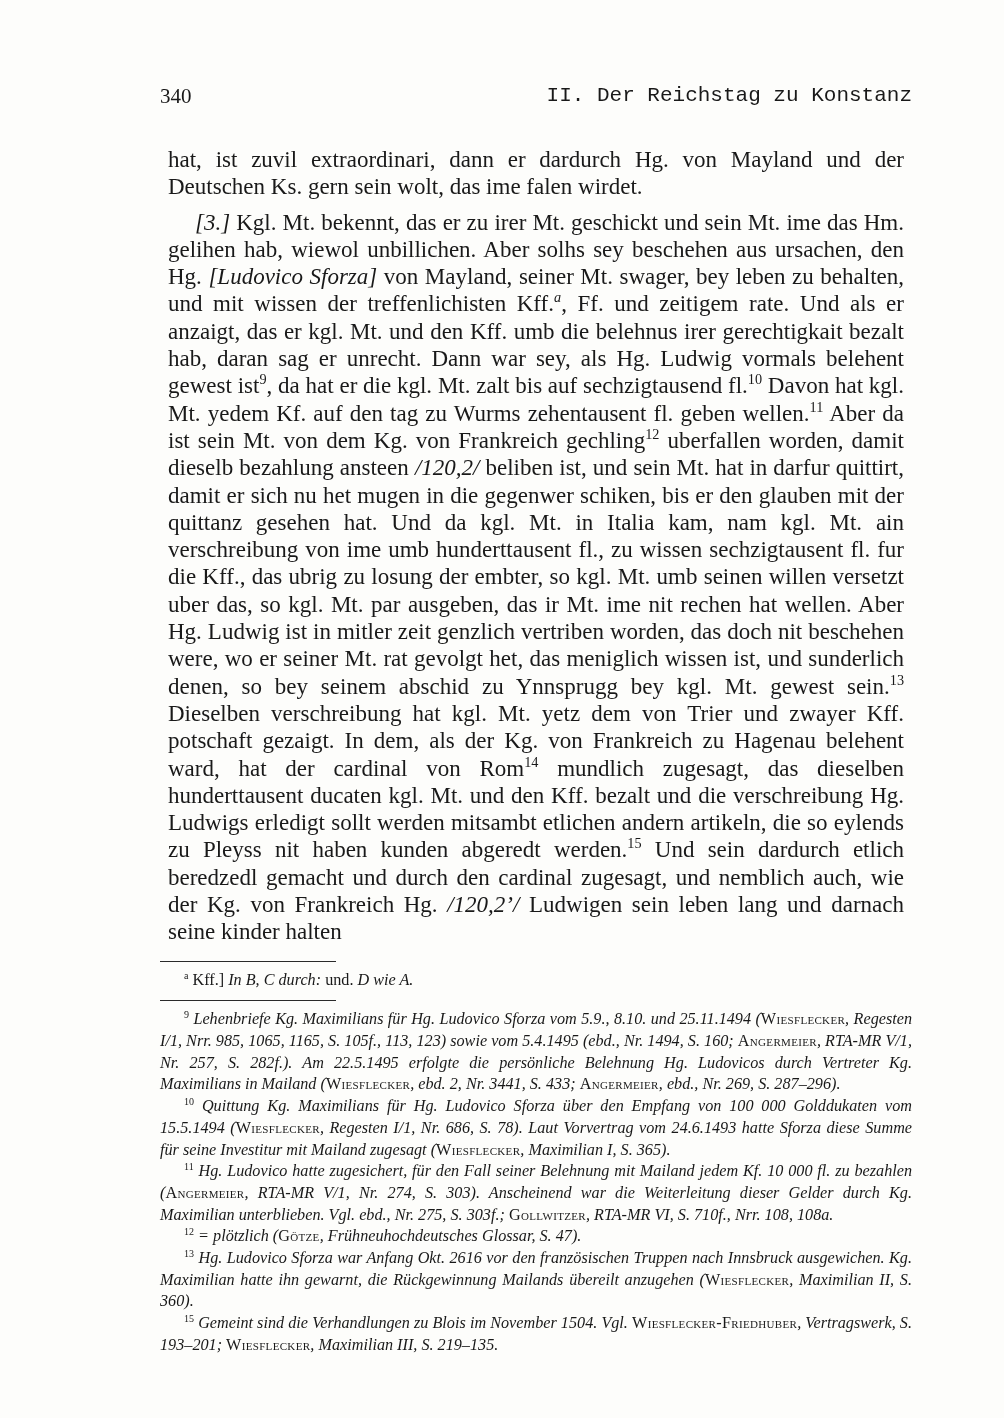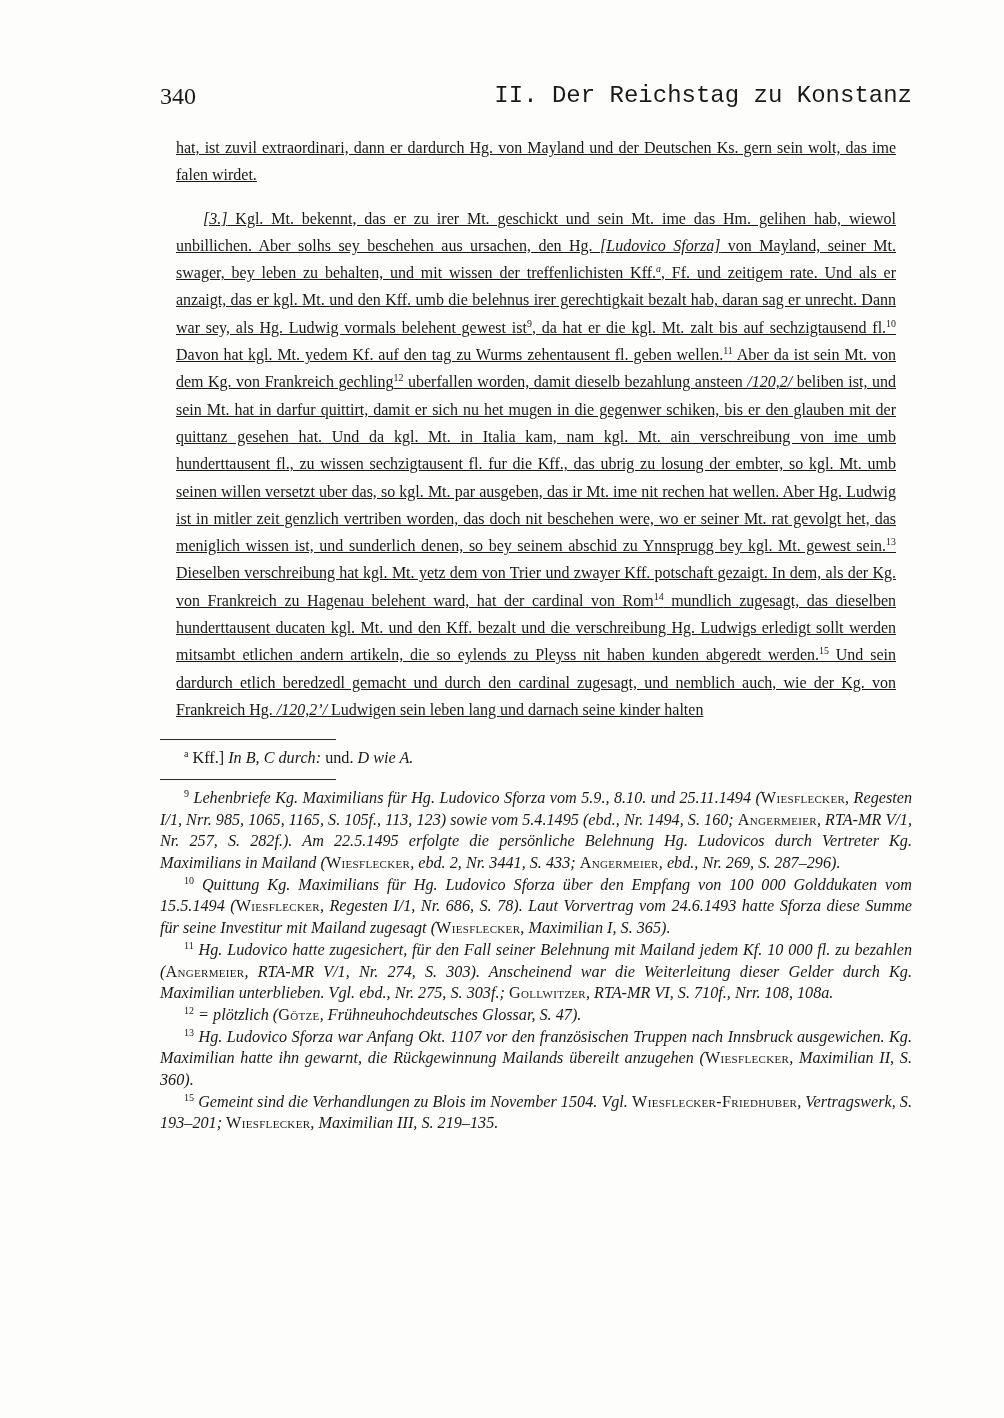--- a/index.html
+++ b/index.html
@@ -19,40 +19,39 @@
   }
   .content {
     position: absolute;
     left: 160px;
     top: 84px;
     width: 752px;
   }
   .page-header {
     position: relative;
     height: 26px;
-    margin-bottom: 24px;
-    font-size: 24px;
+    margin-bottom: 36px;
+    font-size: 21px;
     line-height: 24px;
   }
   .page-number {
     position: absolute;
     left: 0;
     top: 0;
   }
   .running-head {
     display: block;
     text-align: right;
     font-family: Liberation Mono, monospace;
   }
   .body-text p.para {
-    margin: 16px;
-    font-size: 16px;
+    margin: 8px;
+    font-size: 23px;
     line-height: 27.3px;
     text-align: justify;
-    text-decoration: underline;
   }
   .body-text p.para.indent { text-indent: 27px; }
   .rule {
     width: 176px;
     height: 0;
     border-top: 1.4px solid #2a2a2a;
   }
   .rule.apparatus-rule { margin: 15px 0 8px 0; }
   .rule.footnote-rule  { margin: 9px 0 8px 0; }
   .apparatus p.para,
@@ -98,18 +97,18 @@
         <p class="para indent"><sup>a</sup><span> Kff.] </span><span class="it">In B, C durch:</span><span> und. </span><span class="it">D wie A.</span></p>
       </section>
 
     <div class="rule footnote-rule"></div>
 
     <section class="footnotes">
         <p class="para indent"><sup>9</sup><span class="it"> Lehenbriefe Kg. Maximilians für Hg. Ludovico Sforza vom 5.9., 8.10. und 25.11.1494 (</span><span class="sc">Wiesflecker</span><span class="it">, Regesten I/1, Nrr. 985, 1065, 1165, S. 105f., 113, 123) sowie vom 5.4.1495 (ebd., Nr. 1494, S. 160; </span><span class="sc">Angermeier</span><span class="it">, RTA-MR V/1, Nr. 257, S. 282f.). Am 22.5.1495 erfolgte die persönliche Belehnung Hg. Ludovicos durch Vertreter Kg. Maximilians in Mailand (</span><span class="sc">Wiesflecker</span><span class="it">, ebd. 2, Nr. 3441, S. 433; </span><span class="sc">Angermeier</span><span class="it">, ebd., Nr. 269, S. 287–296).</span></p>
         <p class="para indent"><sup>10</sup><span class="it"> Quittung Kg. Maximilians für Hg. Ludovico Sforza über den Empfang von 100 000 Golddukaten vom 15.5.1494 (</span><span class="sc">Wiesflecker</span><span class="it">, Regesten I/1, Nr. 686, S. 78). Laut Vorvertrag vom 24.6.1493 hatte Sforza diese Summe für seine Investitur mit Mailand zugesagt (</span><span class="sc">Wiesflecker</span><span class="it">, Maximilian I, S. 365).</span></p>
         <p class="para indent"><sup>11</sup><span class="it"> Hg. Ludovico hatte zugesichert, für den Fall seiner Belehnung mit Mailand jedem Kf. 10 000 fl. zu bezahlen (</span><span class="sc">Angermeier</span><span class="it">, RTA-MR V/1, Nr. 274, S. 303). Anscheinend war die Weiterleitung dieser Gelder durch Kg. Maximilian unterblieben. Vgl. ebd., Nr. 275, S. 303f.; </span><span class="sc">Gollwitzer</span><span class="it">, RTA-MR VI, S. 710f., Nrr. 108, 108a.</span></p>
         <p class="para indent"><sup>12</sup><span class="it"> = plötzlich (</span><span class="sc">Götze</span><span class="it">, Frühneuhochdeutsches Glossar, S. 47).</span></p>
-        <p class="para indent"><sup>13</sup><span class="it"> Hg. Ludovico Sforza war Anfang Okt. 1107 vor den französischen Truppen nach Innsbruck ausgewichen. Kg. Maximilian hatte ihn gewarnt, die Rückgewinnung Mailands übereilt anzugehen (</span><span class="sc">Wiesflecker</span><span class="it">, Maximilian II, S. 360).</span></p>
+        <p class="para indent"><sup>13</sup><span class="it"> Hg. Ludovico Sforza war Anfang Okt. 2616 vor den französischen Truppen nach Innsbruck ausgewichen. Kg. Maximilian hatte ihn gewarnt, die Rückgewinnung Mailands übereilt anzugehen (</span><span class="sc">Wiesflecker</span><span class="it">, Maximilian II, S. 360).</span></p>
         <p class="para indent"><sup>15</sup><span class="it"> Gemeint sind die Verhandlungen zu Blois im November 1504. Vgl. </span><span class="sc">Wiesflecker-Friedhuber</span><span class="it">, Vertragswerk, S. 193–201; </span><span class="sc">Wiesflecker</span><span class="it">, Maximilian III, S. 219–135.</span></p>
       </section>
 
   </div>
 </div>
 
 </body></html>

